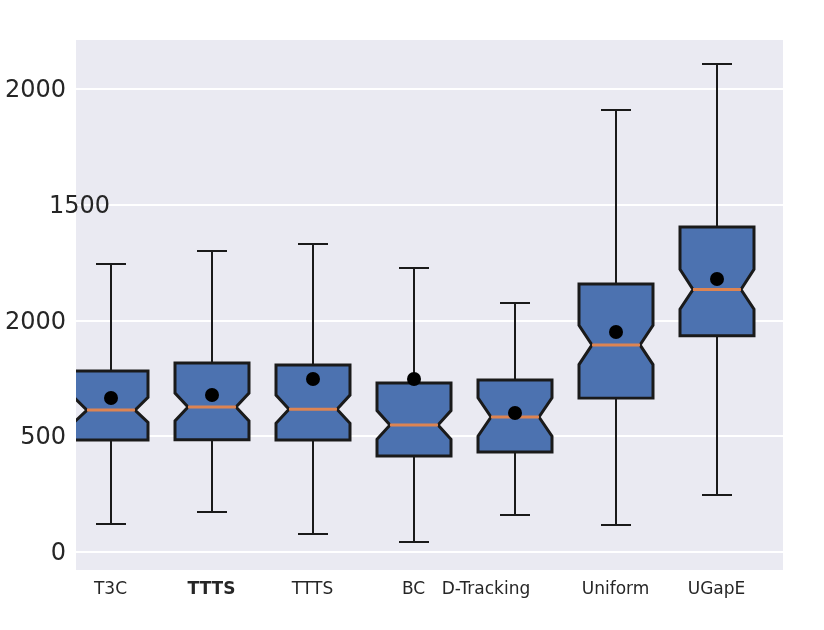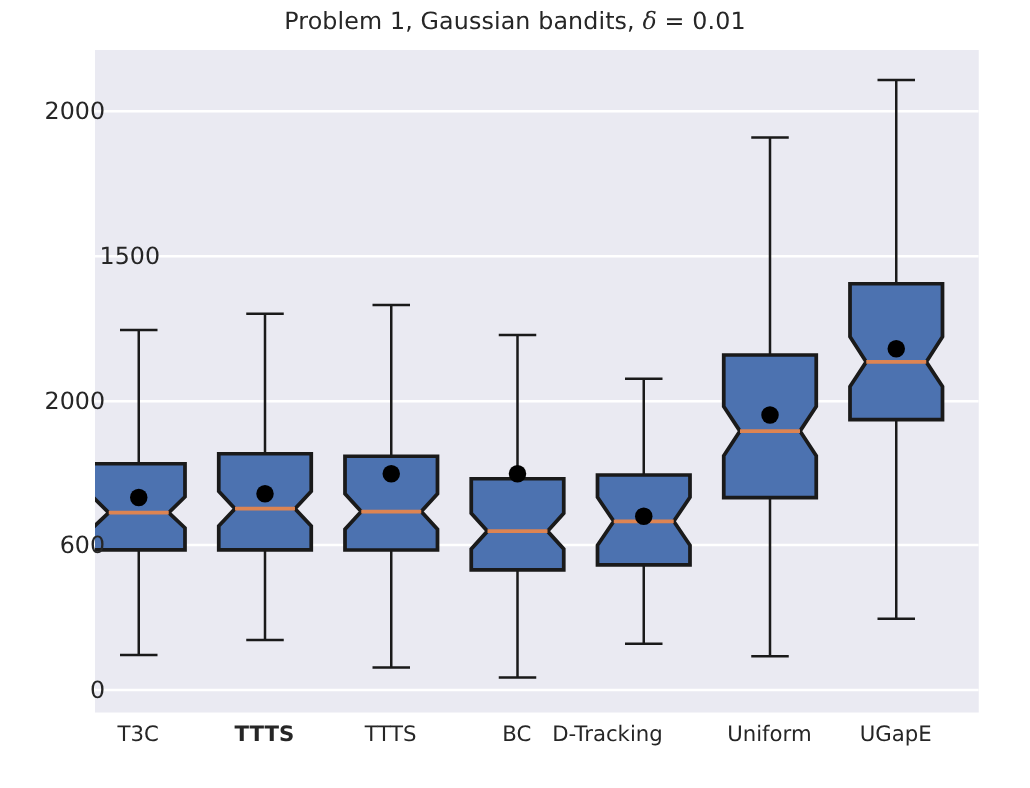--- a/index.html
+++ b/index.html
@@ -35,23 +35,23 @@
     overflow: hidden;
   }
   .gridline {
     position: absolute;
     left: 0; width: 100%;
     height: 2px;
     background: #ffffff;
   }
   .ytick-wrap {
     position: absolute;
-    left: 18px; width: 66px;
+    left: 0; width: 66px;
     text-align: right;
-    font-size: 19px;
+    font-size: 24px;
     color: #262626;
     transform: translateY(-50%);
   }
   
   .xtick {
     position: absolute;
     top: 578px;
     font-size: 17px;
     color: #262626;
     text-align: right;
@@ -82,21 +82,20 @@
     border-radius: 50%;
     background: #000000;
     transform: translate(-50%, -50%);
   }
 </style>
 </head>
 <body>
 
 <div id="figure">
 
-  <div id="chart-title"><span>Problem 1, Gaussian bandits, </span><span class="delta">δ</span><span> = 0.01</span></div>
 
   <div id="plot-area">
       <div class="gridline" style="top: 511px;"></div>
       <div class="gridline" style="top: 395.25px;"></div>
       <div class="gridline" style="top: 279.5px;"></div>
       <div class="gridline" style="top: 163.75px;"></div>
       <div class="gridline" style="top: 48px;"></div>
       <div class="whisker-line" style="left: 34.5px; top: 224.245px; height: 106.721px;"></div>
       <div class="whisker-line" style="left: 34.5px; top: 399.954px; height: 84.266px;"></div>
       <div class="cap" style="left: 34.5px; top: 224.245px; width: 30px;"></div>
@@ -171,21 +170,21 @@
         <svg width="74" height="108.805" viewBox="0 0 74 108.805">
           <polygon points="0,0 74,0 74,42.364499999999964 61,62.504999999999995 74,82.18249999999995 74,108.805 0,108.805 0,82.18249999999995 13,62.504999999999995 0,42.364499999999964" fill="#4c72b0" stroke="#1a1a1a" stroke-width="3" stroke-linejoin="miter"></polygon>
           <line x1="13" y1="62.504999999999995" x2="61" y2="62.504999999999995" stroke="#dd8452" stroke-width="3"></line>
         </svg>
       </div>
       <div class="mean-dot" style="left: 640.5px; top: 239.293px;"></div>
     </div>
 
   <div id="y-axis">
       <div class="ytick-wrap" style="top: 552px;">0</div>
-      <div class="ytick-wrap" style="top: 436.25px;">600</div>
+      <div class="ytick-wrap" style="top: 436.25px;">500</div>
       <div class="ytick-wrap" style="top: 320.5px;">2000</div>
       <div class="ytick-wrap" style="top: 204.75px; padding-left: 44px;">1500</div>
       <div class="ytick-wrap" style="top: 89px;">2000</div>
     </div>
   <div id="x-axis">
       <div class="xtick" style="left: 110.5px;">T3C</div>
       <div class="xtick" style="left: 211.5px; font-weight: bold;">TTTS</div>
       <div class="xtick" style="left: 312.5px;">TTTS</div>
       <div class="xtick" style="left: 413.5px;">BC</div>
       <div class="xtick" style="left: 486px;">D-Tracking</div>

